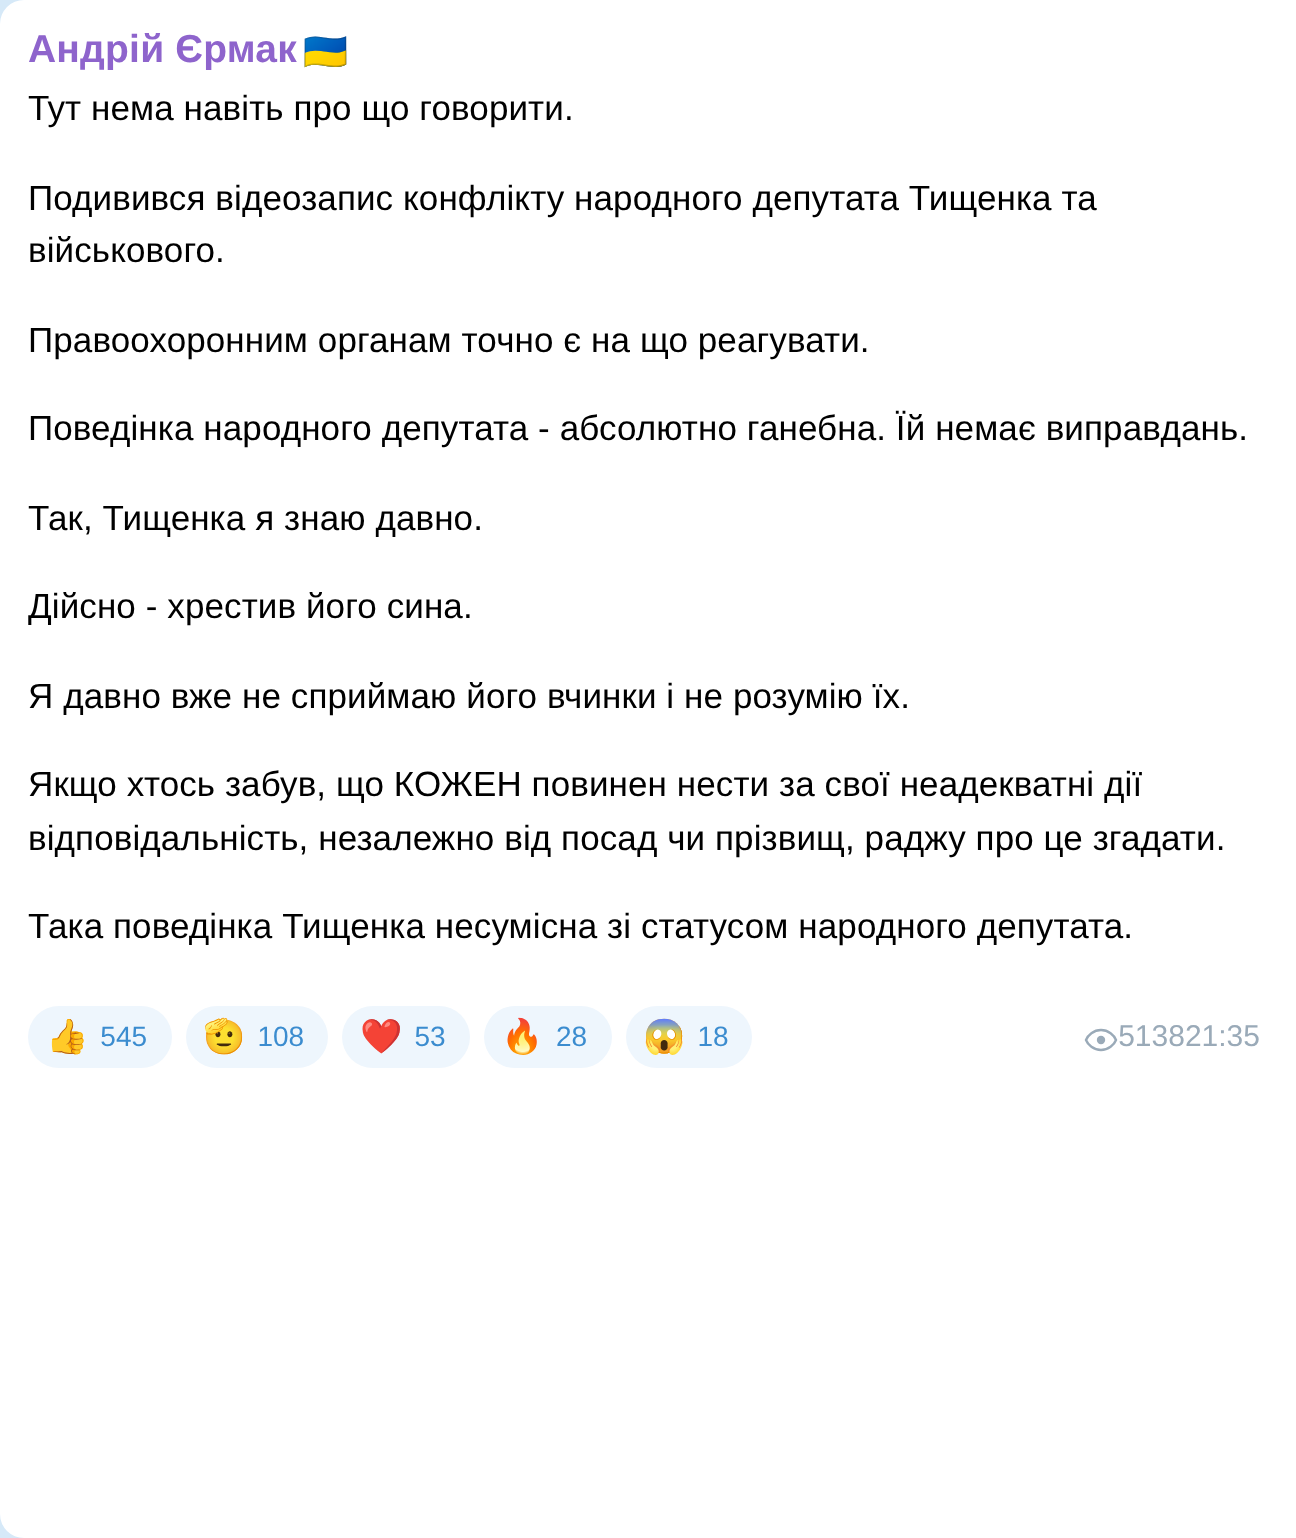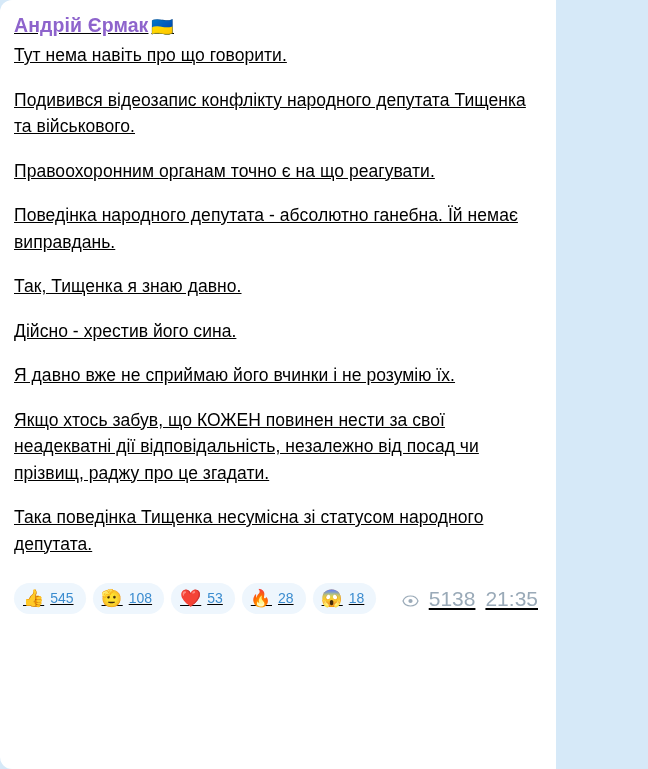--- a/index.html
+++ b/index.html
@@ -8,27 +8,26 @@
     background: #d6e9f8;
   }
   body {
     width: 648px;
     height: 769px;
     font-family: "Liberation Sans", sans-serif;
     -webkit-font-smoothing: antialiased;
   }
   .message-bubble {
     position: relative;
-    width: 556px;
+    width: 648px;
     min-height: 769px;
     box-sizing: border-box;
     background: #ffffff;
     border-radius: 12px 0 0 12px;
     padding: 10px 14px 0 14px;
-    text-decoration: underline;
   }
   .author-name {
     font-size: 19.5px;
     font-weight: bold;
     color: #8e64cc;
     line-height: 26px;
     margin: 2px 0 2px 0;
     letter-spacing: 0.1px;
   }
   .author-flag {
@@ -67,24 +66,24 @@
   }
   .reaction .count {
     font-size: 14px;
     color: #3b8ccf;
     font-weight: 500;
     line-height: 21px;
   }
   .meta {
     margin-left: auto;
     display: flex;
-    align-items: flex-start;
-    gap: 10px;
+    align-items: center;
+    gap: 0;
     color: #8fa3b2;
-    font-size: 21px;
+    font-size: 15px;
     padding-right: 4px;
   }
   .meta .views {
     color: #9aaab8;
   }
   .meta .time {
     color: #9aaab8;
   }
   .eye-icon {
     display: inline-block;

